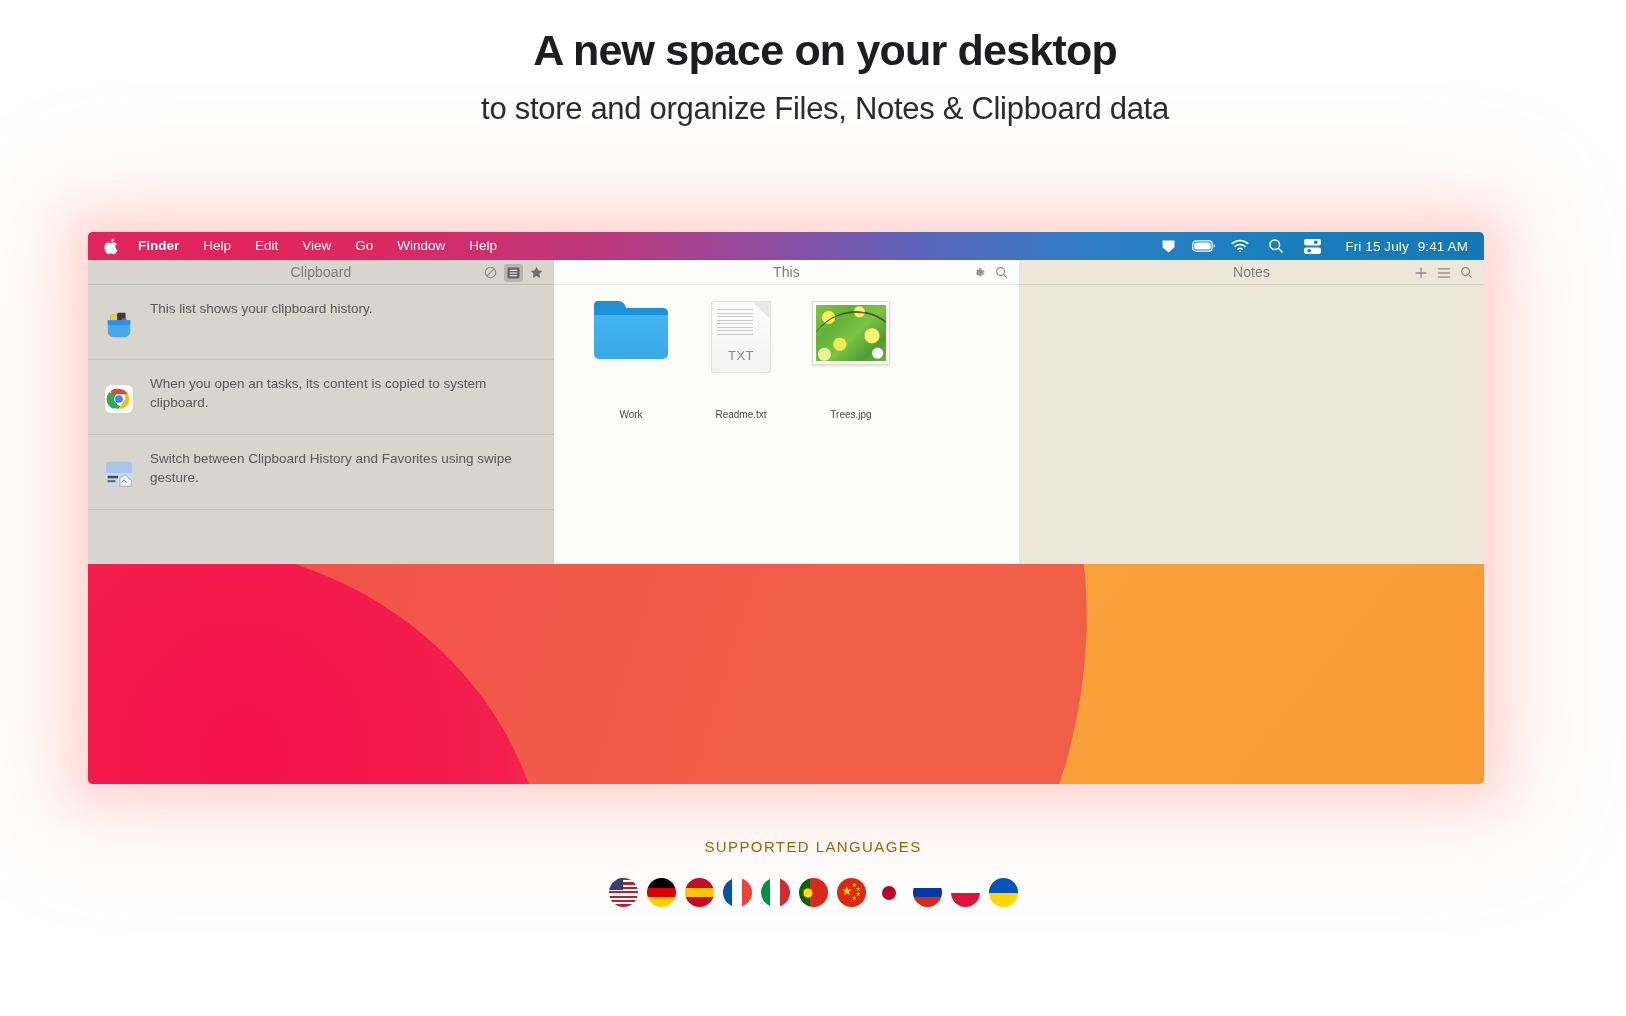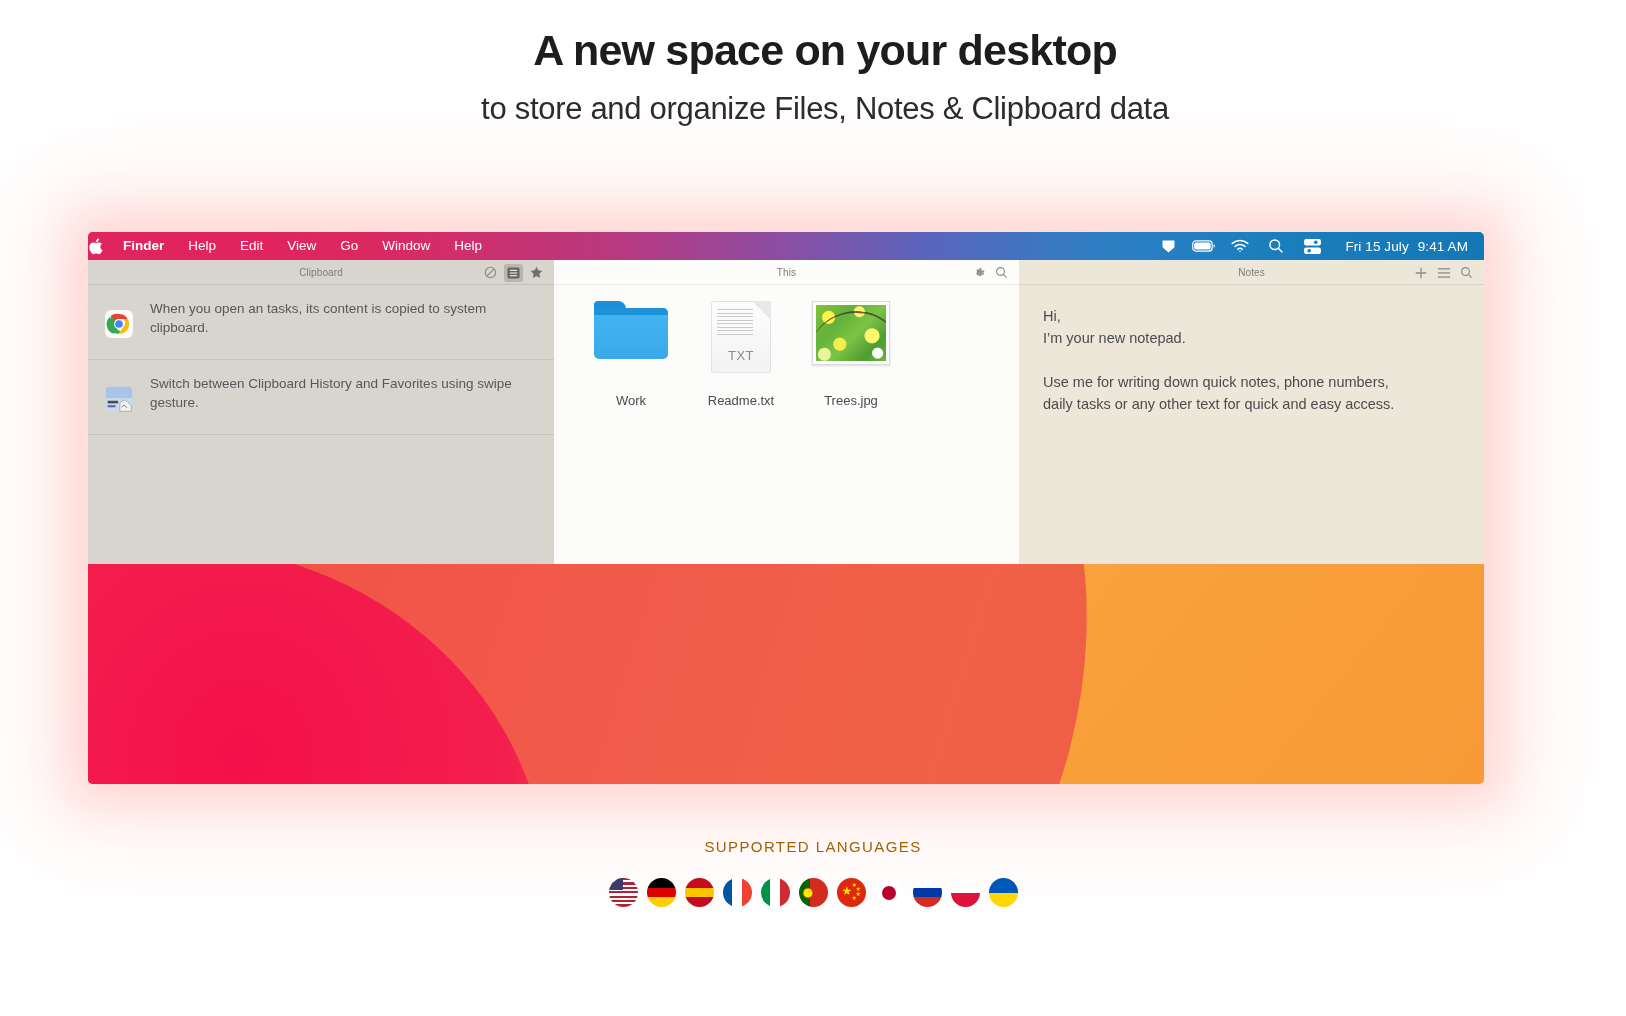--- a/index.html
+++ b/index.html
@@ -103,21 +103,21 @@
     background: linear-gradient(90deg,
       #e0245e 0%, #e0245e 12%, #d92a63 22%,
       #b8397f 38%, #8a4fa3 50%, #5a64bd 60%,
       #2f7ec4 72%, #1b7fbe 84%, #1477b6 100%);
     display: flex;
     align-items: center;
     color: #fff;
     font-size: 13.5px;
     z-index: 30;
   }
-  .mb-left { display: flex; align-items: center; gap: 0; }
+  .mb-left { display: flex; align-items: center; gap: 0; padding-left: 15px; }
   .apple-logo {
     width: 15px; height: 18px;
     display: flex; align-items: center; justify-content: center;
     margin-right: 14px;
   }
   .mb-item {
     padding: 0 12px;
     line-height: 28px;
     white-space: nowrap;
     color: #fff;
@@ -154,21 +154,21 @@
   .panel-clipboard { width: 466px; background: #d7d5cd; }
   .panel-files     { width: 465px; background: #fcfcfb; }
   .panel-notes     { width: 465px; background: #ece7d9; }
 
   .panel-head {
     position: relative;
     height: 25px;
     display: flex;
     align-items: center;
     justify-content: center;
-    font-size: 10px;
+    font-size: 14px;
     color: #7c7c7a;
     border-bottom: 1px solid rgba(0,0,0,0.09);
   }
   .panel-files .panel-head { border-bottom: 1px solid rgba(0,0,0,0.07); }
   .panel-head .ptitle { letter-spacing: 0.1px; }
   .head-icons {
     position: absolute;
     right: 8px; top: 0;
     height: 25px;
     display: flex; align-items: center; gap: 4px;
@@ -213,22 +213,22 @@
   .file-item {
     width: 110px;
     text-align: center;
   }
   .file-thumb {
     height: 82px;
     display: flex;
     justify-content: center;
   }
   .file-label {
-    margin-top: 10px;
-    font-size: 13px;
+    margin-top: 26px;
+    font-size: 10px;
     color: #4a4a4c;
   }
 
   
   .folder { position: relative; width: 74px; height: 58px; }
   .folder .tab {
     position: absolute; left: 0; top: 0;
     width: 32px; height: 12px;
     background: #1c8fd6;
     border-radius: 4px 8px 0 0;
@@ -452,20 +452,32 @@
             </span>
             <span class="hi">
               <svg width="13" height="13" viewBox="0 0 14 14" fill="#6e6e6c">
                 <path d="M7 0.7l1.9 4 4.4.6-3.2 3.1.77 4.4L7 10.7l-3.9 2.1.77-4.4L0.7 5.3l4.4-.6z"></path>
               </svg>
             </span>
           </span>
         </div>
         <div class="clip-list">
 
+          <div class="clip-row">
+            <span class="clip-icon">
+              <svg width="30" height="30" viewBox="0 0 32 32">
+                <rect x="7" y="5" width="10" height="13" rx="1" fill="#f2c94c" stroke="#d8a93a" stroke-width="0.8"></rect>
+                <rect x="14" y="3" width="9" height="15" rx="1" fill="#3b3b3d"></rect>
+                <rect x="19" y="9" width="5" height="10" rx="1" fill="#e04a3f"></rect>
+                <path d="M4 11h24v12c0 3.5-2.8 6-6.4 6h-11.2C6.8 29 4 26.5 4 23V11z" fill="#49a6f0"></path>
+                <path d="M4 11h24v3.2c0 1.1-.9 2-2 2H6c-1.1 0-2-.9-2-2V11z" fill="#2f8fe0"></path>
+              </svg>
+            </span>
+            <span class="clip-text">This list shows your clipboard history.</span>
+          </div>
 
           <div class="clip-row">
             <span class="clip-icon">
               <svg width="28" height="28" viewBox="0 0 32 32">
                 <rect x="0" y="0" width="32" height="32" rx="7" fill="#fbfbfb"></rect>
                 <circle cx="16" cy="16" r="11.5" fill="#fff"></circle>
                 <path d="M16 4.5a11.5 11.5 0 0 1 9.96 5.75H16a5.75 5.75 0 0 0-5.2 3.3L6.3 6.8A11.47 11.47 0 0 1 16 4.5z" fill="#ea4335"></path>
                 <path d="M6.3 6.8l4.5 6.75A5.75 5.75 0 0 0 13.6 21.2l-4.6 5.4A11.5 11.5 0 0 1 6.3 6.8z" fill="#34a853" transform="rotate(-6 16 16)"></path>
                 <path d="M25.96 10.25A11.5 11.5 0 0 1 16 27.5l4.8-8.3a5.75 5.75 0 0 0 .2-8.95z" fill="#fbbc05"></path>
                 <path d="M4.5 16c0-3.4 1.5-6.5 3.8-8.6l4.6 8a5.75 5.75 0 0 0 5.1 8.5l-2.9 3.6A11.5 11.5 0 0 1 4.5 16z" fill="#34a853"></path>
@@ -579,25 +591,20 @@
               </svg>
             </span>
             <span class="hi">
               <svg width="13" height="13" viewBox="0 0 16 16" fill="none" stroke="#8c8c8a" stroke-width="1.4" stroke-linecap="round">
                 <circle cx="6.8" cy="6.8" r="4.8"></circle>
                   <path d="M10.3 10.3l3.6 3.6"></path>
               </svg>
             </span>
           </span>
         </div>
-        <div class="notes-body">Hi,
-I’m your new notepad.
-
-Use me for writing down quick notes, phone numbers,
-daily tasks or any other text for quick and easy access.</div>
       </div>
 
     </div>
 
   </div>
 </div>
 
 <div class="langs-wrap">
   <div class="langs-title">SUPPORTED LANGUAGES</div>
   <div class="flags">

